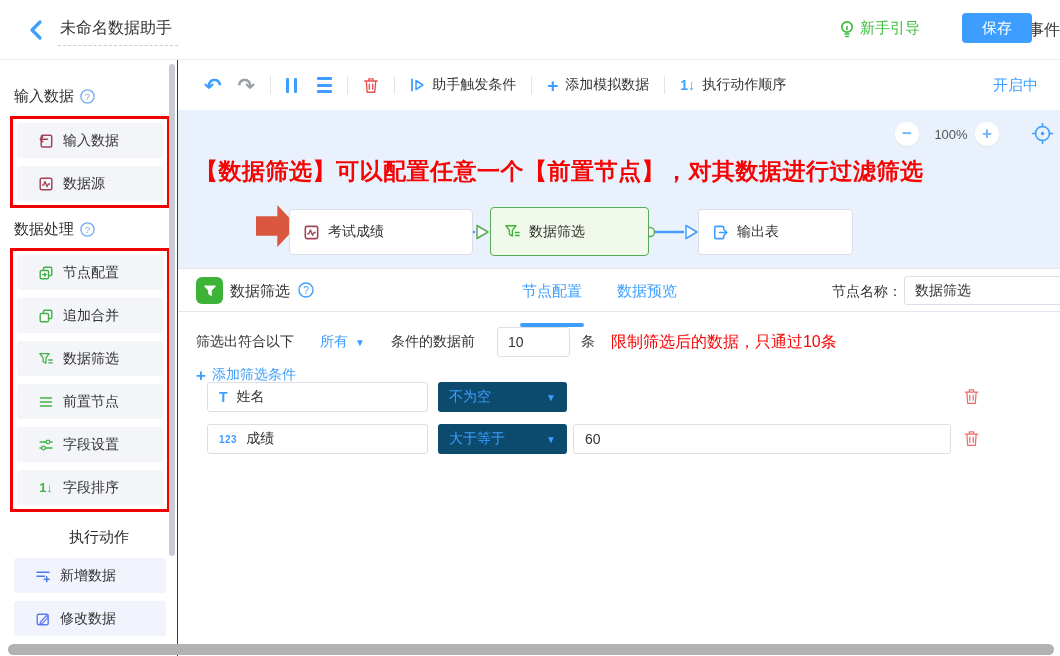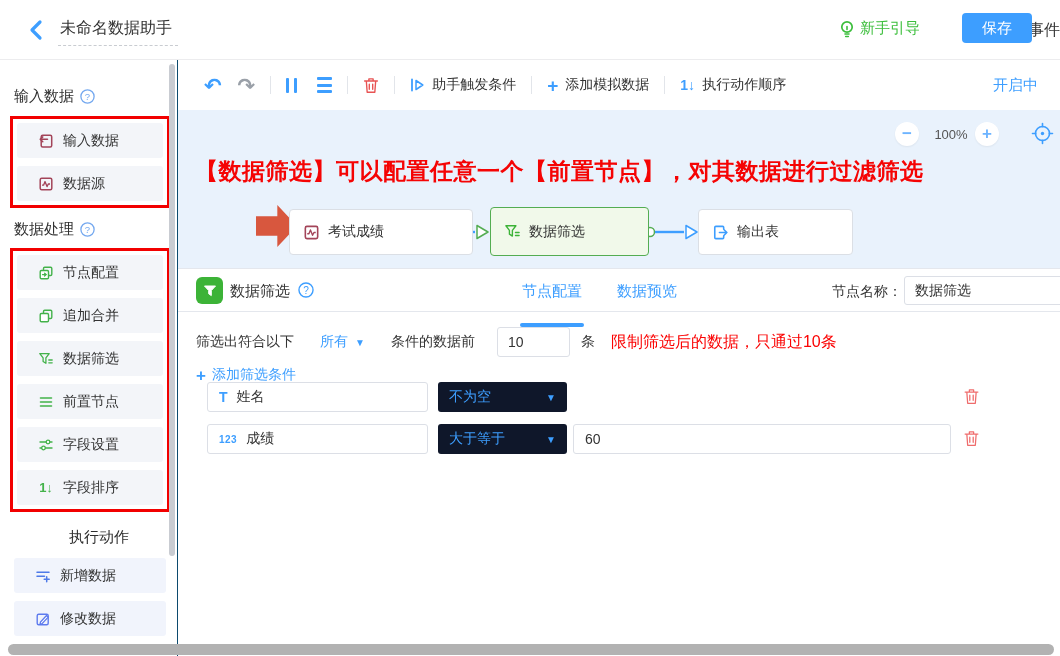--- a/index.html
+++ b/index.html
@@ -94,21 +94,21 @@
     font-size:14px; color:#333; margin-left:22px; font-family:inherit; }
   .red-note { color:#fb0303; font-size:16px; margin-left:16px; white-space:nowrap; }
   .add-cond { position:absolute; left:18px; top:97px; display:flex; align-items:center; gap:6px;
     color:#3d9eff; font-size:14px; cursor:pointer; }
   .cond-row { position:absolute; left:0; width:882px; height:30px; }
   .field-sel { position:absolute; left:29px; top:0; width:221px; height:30px; border:1px solid #dcdfe6;
     border-radius:3px; background:#fff; display:flex; align-items:center; gap:9px; padding-left:11px;
     font-size:14px; cursor:pointer; }
   .ftype { color:#3d9eff; font-weight:bold; }
   .ftype.t { font-size:14px; } .ftype.n { font-size:10px; letter-spacing:0.5px; }
-  .op-sel { position:absolute; left:260px; top:0; width:129px; height:30px; background:#0f172a; border-radius:3px;
+  .op-sel { position:absolute; left:260px; top:0; width:129px; height:30px; background:#0c4a6e; border-radius:3px;
     display:flex; align-items:center; justify-content:space-between; padding:0 11px; color:#3d9eff;
     font-size:14px; cursor:pointer; }
   .val-input { position:absolute; left:395px; top:0; width:378px; height:30px; border:1px solid #dcdfe6;
     border-radius:3px; padding:0 11px; font-size:14px; color:#333; font-family:inherit; }
   .row-trash { position:absolute; left:786px; top:6px; cursor:pointer; }
 
   .h-scroll { position:absolute; left:8px; top:644px; width:1046px; height:11px; background:#b2b2b2;
     border-radius:6px; z-index:40; }
   svg { display:block; }
 </style>

